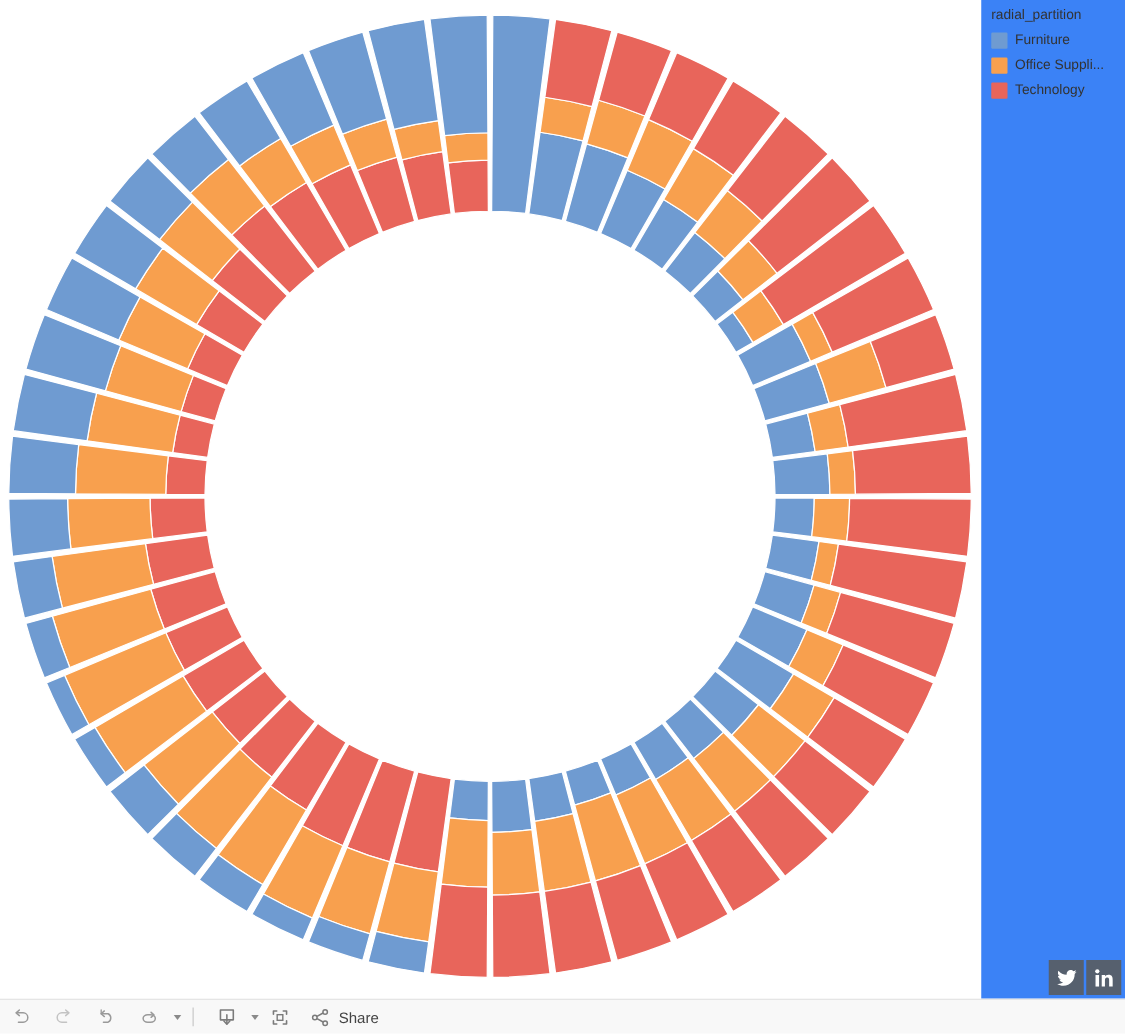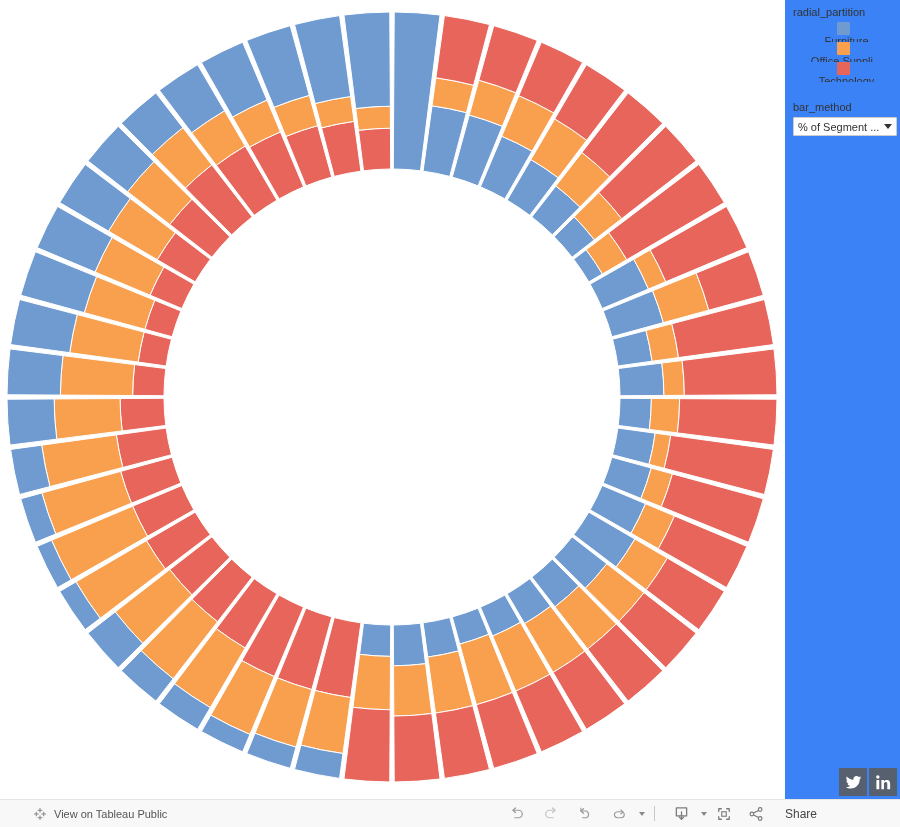--- a/index.html
+++ b/index.html
@@ -38,21 +38,20 @@
     font-size: 11px;
     color: #333333;
     line-height: 15px;
     margin-bottom: 2px;
     white-space: nowrap;
   }
   .legend-row {
     display: flex;
     align-items: center;
     height: 20px;
-    flex-direction: column;
   }
   .legend-swatch {
     width: 13px; height: 13px;
     border-radius: 1px;
     margin-right: 6px;
     flex: 0 0 auto;
   }
   .legend-label {
     font-size: 11px;
     color: #333333;
@@ -124,21 +123,20 @@
   }
   .tb-sep {
     width: 1px; height: 15px;
     background: #c9c9c9;
     margin: 0 9px;
   }
   .tb-share {
     display: flex;
     align-items: center;
     margin-left: 6px;
-    gap: 14px;
   }
   .tb-share .lbl {
     font-size: 12px;
     color: #444444;
     margin-left: 6px;
   }
   .mini-caret {
     width: 0; height: 0;
     border-left: 3.5px solid transparent;
     border-right: 3.5px solid transparent;
@@ -996,27 +994,20 @@
       </div>
 
       <div class="legend-row">
         <span class="legend-swatch" style="background: rgb(232, 101, 91);"></span>
         <span class="legend-label">Technology</span>
       </div>
     </div>
 
     <div class="spacer-8"></div>
 
-    <div class="ctrl-block">
-      <div class="ctrl-title">bar_method</div>
-      <div class="ctrl-field">
-        <span class="val">% of Segment ...</span>
-        <span class="caret"></span>
-      </div>
-    </div>
 
     <div class="spacer-8"></div>
 
 
     <div class="spacer-8"></div>
 
 
     <div class="spacer-8"></div>
 
 
@@ -1032,35 +1023,20 @@
       <svg width="17" height="17" viewBox="0 0 24 24">
         <rect x="2" y="8.5" width="4" height="13" fill="#ffffff"></rect>
         <circle cx="4" cy="4.3" r="2.4" fill="#ffffff"></circle>
         <path fill="#ffffff" d="M9 8.5h3.8v1.8h.05c.53-.96 1.83-1.98 3.76-1.98 4.02 0 4.76 2.5 4.76 5.76v7.44h-4v-6.6c0-1.57-.03-3.6-2.2-3.6-2.2 0-2.53 1.7-2.53 3.48v6.72H9z"></path>
       </svg>
     </div>
   </div>
 
   <div id="toolbar">
 
-    <div id="tb-left">
-      <svg width="14" height="14" viewBox="0 0 16 16">
-        <g fill="#8a8a8a">
-          <rect x="7.4" y="1.2" width="1.2" height="5.2"></rect>
-          <rect x="5.4" y="3.2" width="5.2" height="1.2"></rect>
-          <rect x="7.4" y="9.6" width="1.2" height="5.2"></rect>
-          <rect x="5.4" y="11.6" width="5.2" height="1.2"></rect>
-          <rect x="1.2" y="7.4" width="5.2" height="1.2"></rect>
-          <rect x="3.2" y="5.4" width="1.2" height="5.2"></rect>
-          <rect x="9.6" y="7.4" width="5.2" height="1.2"></rect>
-          <rect x="11.6" y="5.4" width="1.2" height="5.2"></rect>
-        </g>
-      </svg>
-      <span class="tb-text">View on Tableau Public</span>
-    </div>
 
     <div id="tb-right">
 
       <div class="tb-btn">
         <svg width="18" height="18" viewBox="0 0 24 24">
           <path d="M7 7 H14 a5 5 0 0 1 0 10 H9" fill="none" stroke="#9a9a9a" stroke-width="1.6" stroke-linecap="round"></path>
           <path d="M10 4 L6.5 7 L10 10" fill="none" stroke="#9a9a9a" stroke-width="1.6" stroke-linecap="round" stroke-linejoin="round"></path>
         </svg>
       </div>
 

